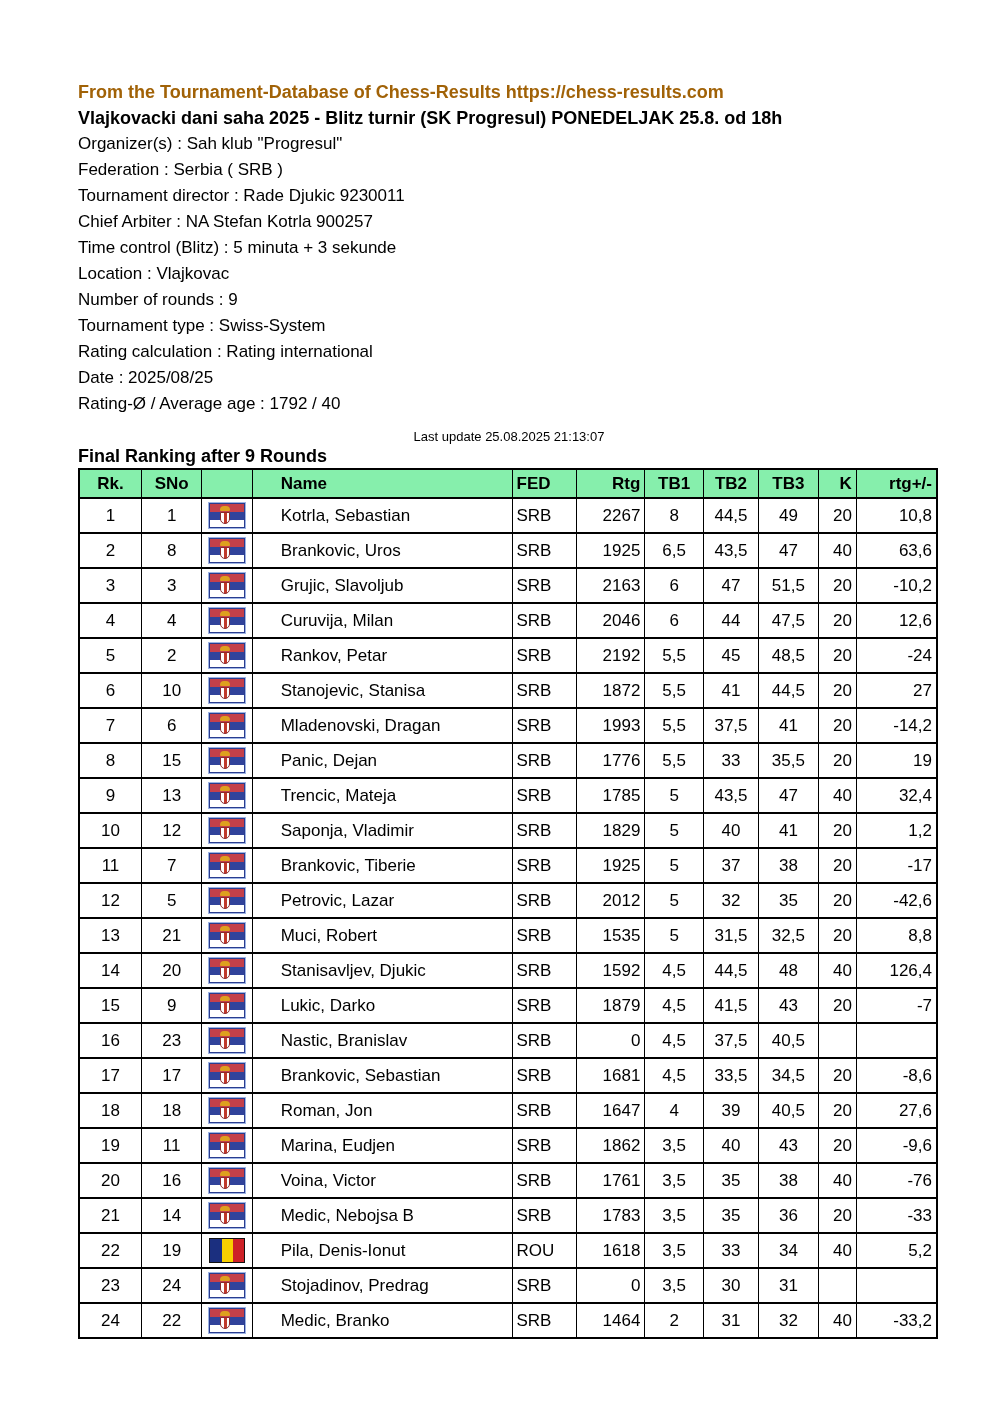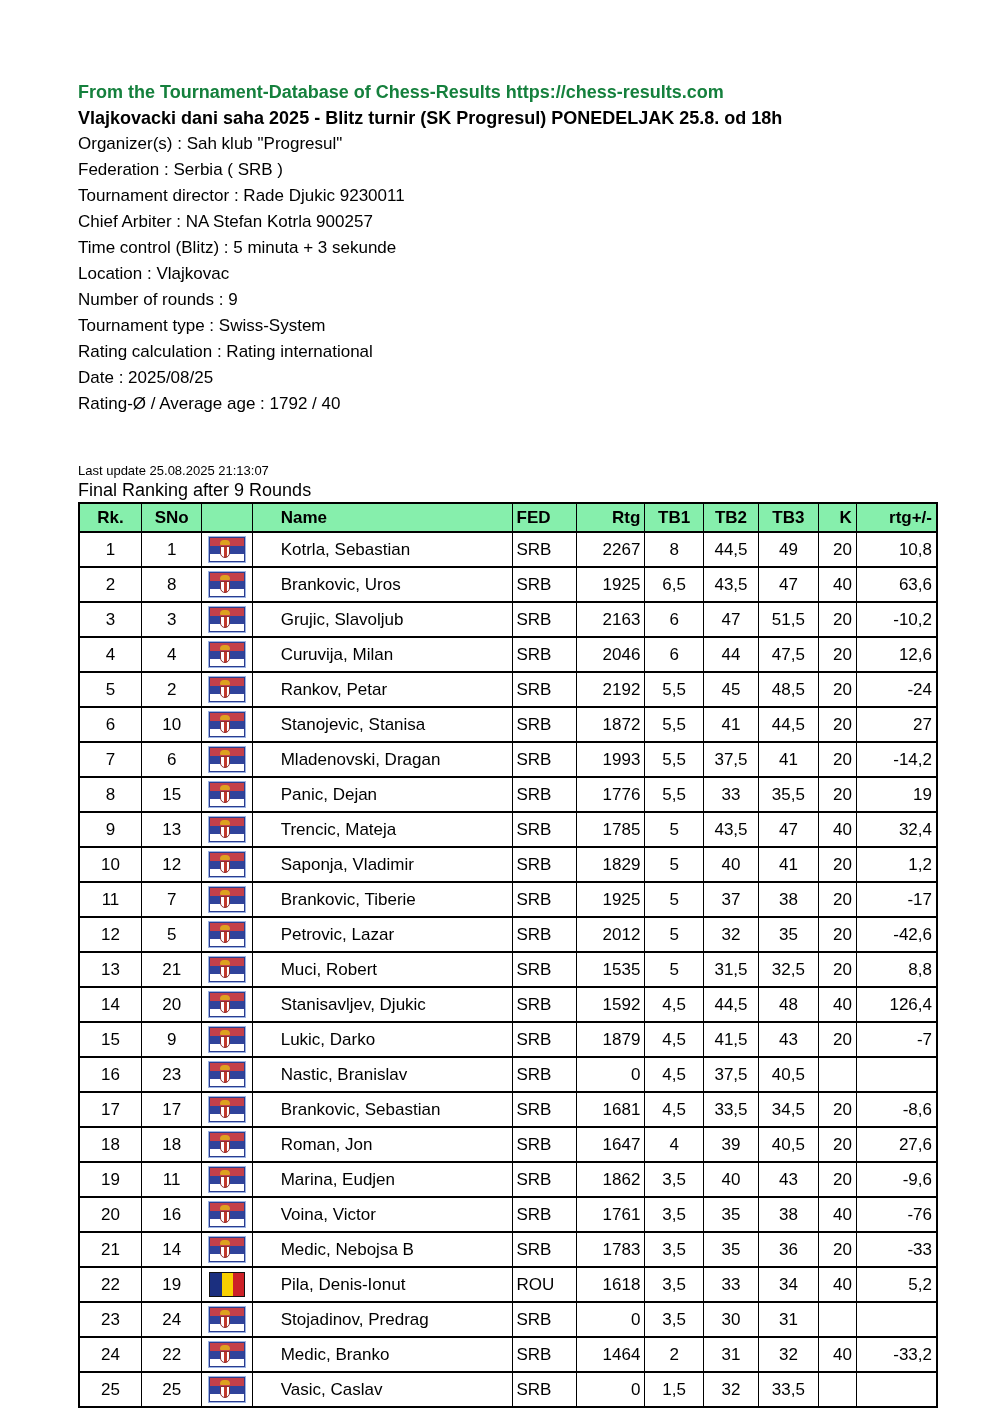--- a/index.html
+++ b/index.html
@@ -8,28 +8,28 @@
     background: #ffffff;
     font-family: "Liberation Sans", sans-serif;
     color: #000;
     position: relative;
     overflow: hidden;
   }
   .content { position: absolute; left: 78px; top: 79px; width: 862px; }
 
   .source-line {
     font-size: 18px; font-weight: bold; line-height: 26px;
-    color: #15803d;
+    color: #a16207;
     white-space: nowrap;
   }
   .title { font-size: 18px; font-weight: bold; line-height: 26px; white-space: nowrap; }
   .info-line { font-size: 17px; line-height: 26px; white-space: nowrap; }
 
-  .last-update { margin-top: 46px; font-size: 13px; line-height: 16px; }
-  .table-title { font-size: 18px; font-weight: normal; line-height: 23px; }
+  .last-update { margin-top: 12px; font-size: 13px; line-height: 16px; text-align: center; }
+  .table-title { font-size: 18px; font-weight: bold; line-height: 23px; }
 
   table.ranking {
     border-collapse: collapse;
     table-layout: fixed;
     width: 860px;
     font-size: 17px;
     border: 2px solid #000;
   }
   th, td {
     box-sizing: border-box;
@@ -508,31 +508,15 @@
               </span></span></td>
           <td class="al-left col-name">Medic, Branko</td>
           <td class="al-left col-fed">SRB</td>
           <td class="al-right col-rtg">1464</td>
           <td class="al-center col-tb1">2</td>
           <td class="al-center col-tb2">31</td>
           <td class="al-center col-tb3">32</td>
           <td class="al-right col-k">40</td>
           <td class="al-right col-rtgpm">-33,2</td>
         </tr>
-        <tr>
-          <td class="al-center col-rk">25</td>
-          <td class="al-center col-sno">25</td>
-          <td class="al-center col-flag"><span class="flag flag-srb"><span class="emblem">
-                <span class="crown"></span>
-                <span class="shield"></span>
-              </span></span></td>
-          <td class="al-left col-name">Vasic, Caslav</td>
-          <td class="al-left col-fed">SRB</td>
-          <td class="al-right col-rtg">0</td>
-          <td class="al-center col-tb1">1,5</td>
-          <td class="al-center col-tb2">32</td>
-          <td class="al-center col-tb3">33,5</td>
-          <td class="al-right col-k"></td>
-          <td class="al-right col-rtgpm"></td>
-        </tr>
       </tbody>
   </table>
 </div>
 
 </body></html>

